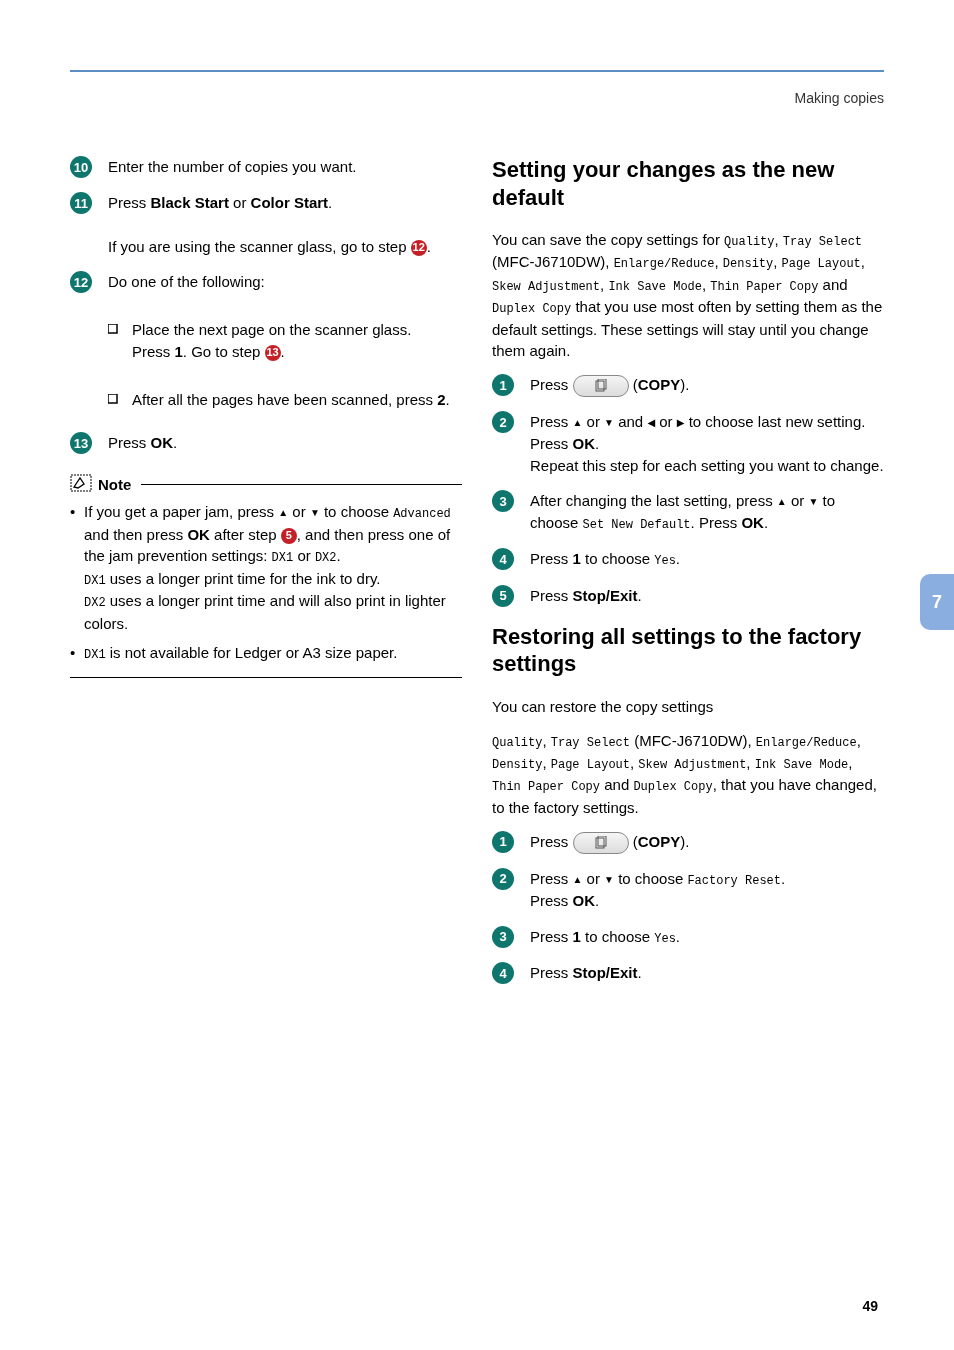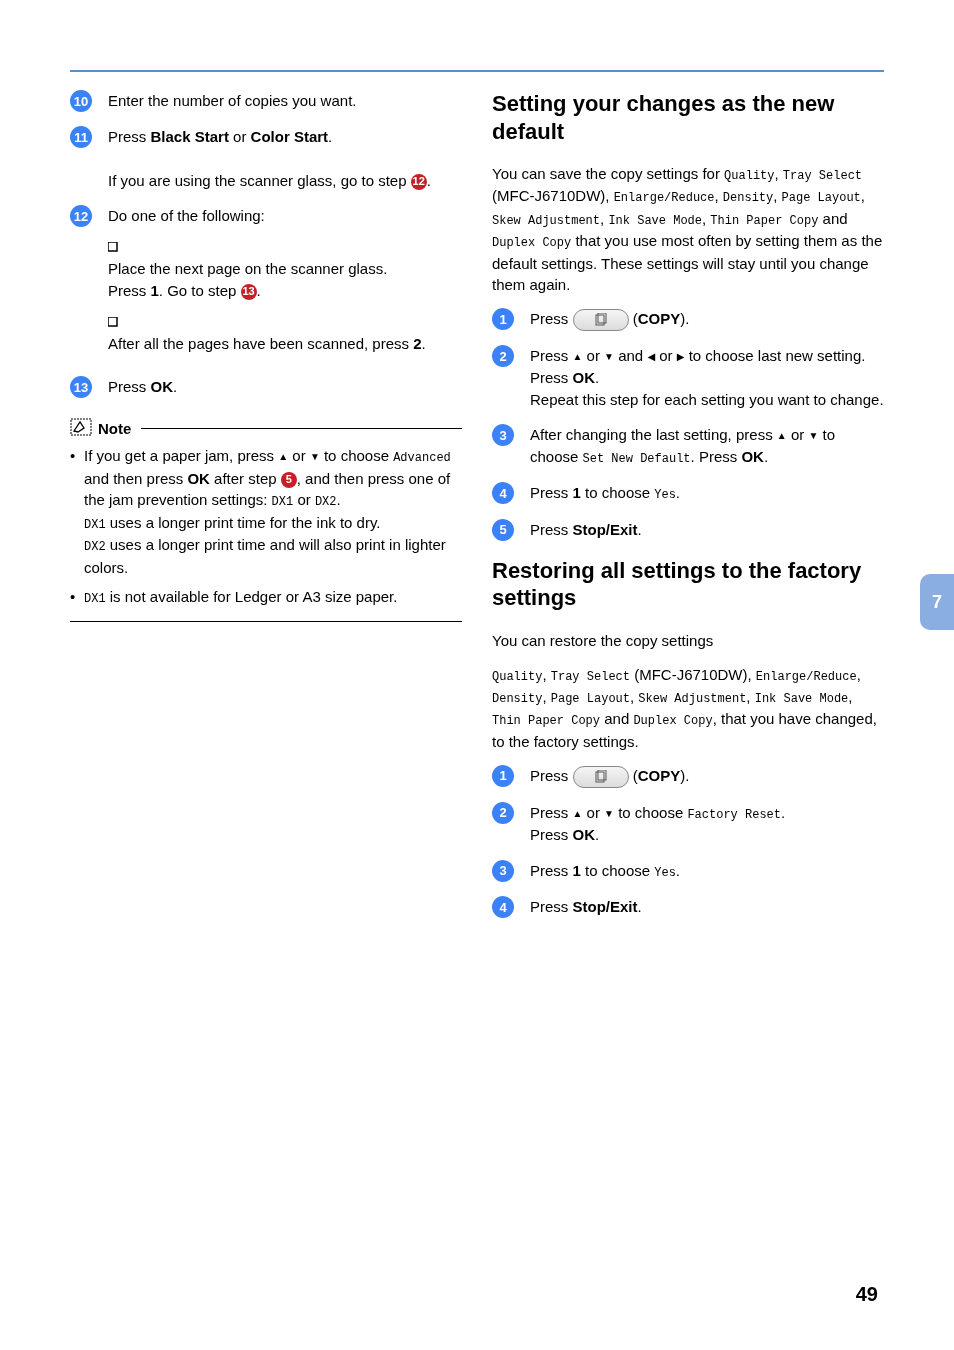--- a/index.html
+++ b/index.html
@@ -5,47 +5,48 @@
   * { box-sizing: border-box; margin: 0; padding: 0; }
   body { font-family: Arial, Helvetica, sans-serif; font-size: 15px; color: #000; background: #fff; width: 954px; height: 1350px; position: relative; }
   .page { padding: 70px 70px 40px 70px; }
   .top-rule { border-top: 2px solid #5b8ec4; margin-bottom: 18px; }
   .header-right { text-align: right; font-size: 14px; color: #333; margin-bottom: 50px; }
   .columns { display: flex; gap: 30px; }
   .col { flex: 1; }
   .step { display: flex; align-items: flex-start; margin-bottom: 14px; }
   .step-num { flex: 0 0 28px; margin-right: 10px; }
   .circle { display: inline-flex; align-items: center; justify-content: center; width: 22px; height: 22px; border-radius: 50%; color: #fff; font-weight: bold; font-size: 13px; }
-  .circle.blue { background: #3b82f6; }
+  .circle.blue { background: #0f766e; }
   .circle.red  { background: #c52027; font-size: 11px; width: 16px; height: 16px; vertical-align: middle;}
   .step-body { flex: 1; line-height: 1.45; }
   .bold { font-weight: bold; }
-  .sub-bullet { display:flex; margin: 10px 0 8px 0; flex-direction: column; }
+  .sub-bullet { display:flex; margin: 26px 0 8px 0; }
   .sub-bullet .sq { flex:0 0 16px; margin-right:8px; margin-top:5px; }
   .sq svg { display:block; }
   .para { line-height: 1.45; margin-bottom: 12px; }
   .note-head { display:flex; align-items:center; margin: 20px 0 6px 0; }
   .note-icon { margin-right:6px; }
   .note-line { flex:1; height:1px; background:#000; margin-left:10px;}
   .note-list { margin: 6px 0 0 0; }
   .note-item { display:flex; line-height:1.45; margin-bottom:8px; }
   .note-dot { flex:0 0 14px; }
   .note-rule { border-top:1px solid #000; margin-top:12px; }
   .mono { font-family: "Courier New", monospace; font-size: 12px; }
   h2.section { font-size: 22px; font-weight: bold; margin: 0 0 18px 0; line-height:1.25; }
   .copy-btn { display:inline-flex; align-items:center; justify-content:center; width:56px; height:22px; border:1px solid #888; border-radius:11px; background: linear-gradient(#f5f5f5,#dcdcdc); vertical-align:middle; }
   .side-tab { position:absolute; right:0; top:574px; width:34px; height:56px; background:#8aaee0; border-radius:10px 0 0 10px; color:#fff; display:flex; align-items:center; justify-content:center; font-weight:bold; font-size:18px;}
-  .page-num { position:absolute; right:76px; bottom:44px; font-weight:bold; font-size:20px;}
+  .page-num { position:absolute; right:76px; bottom:36px; font-weight:bold; font-size:14px;}
   .tri { font-size: 10px; vertical-align: 1px;}
 </style>
 </head>
 <body>
 
 <div class="page">
   <div class="top-rule"></div>
+  <div class="header-right">Making copies</div>
 
   <div class="columns">
 
     <div class="col">
 
       <div class="step">
         <div class="step-num"><span class="circle blue">10</span></div>
         <div class="step-body">Enter the number of copies you want.</div>
       </div>
 

